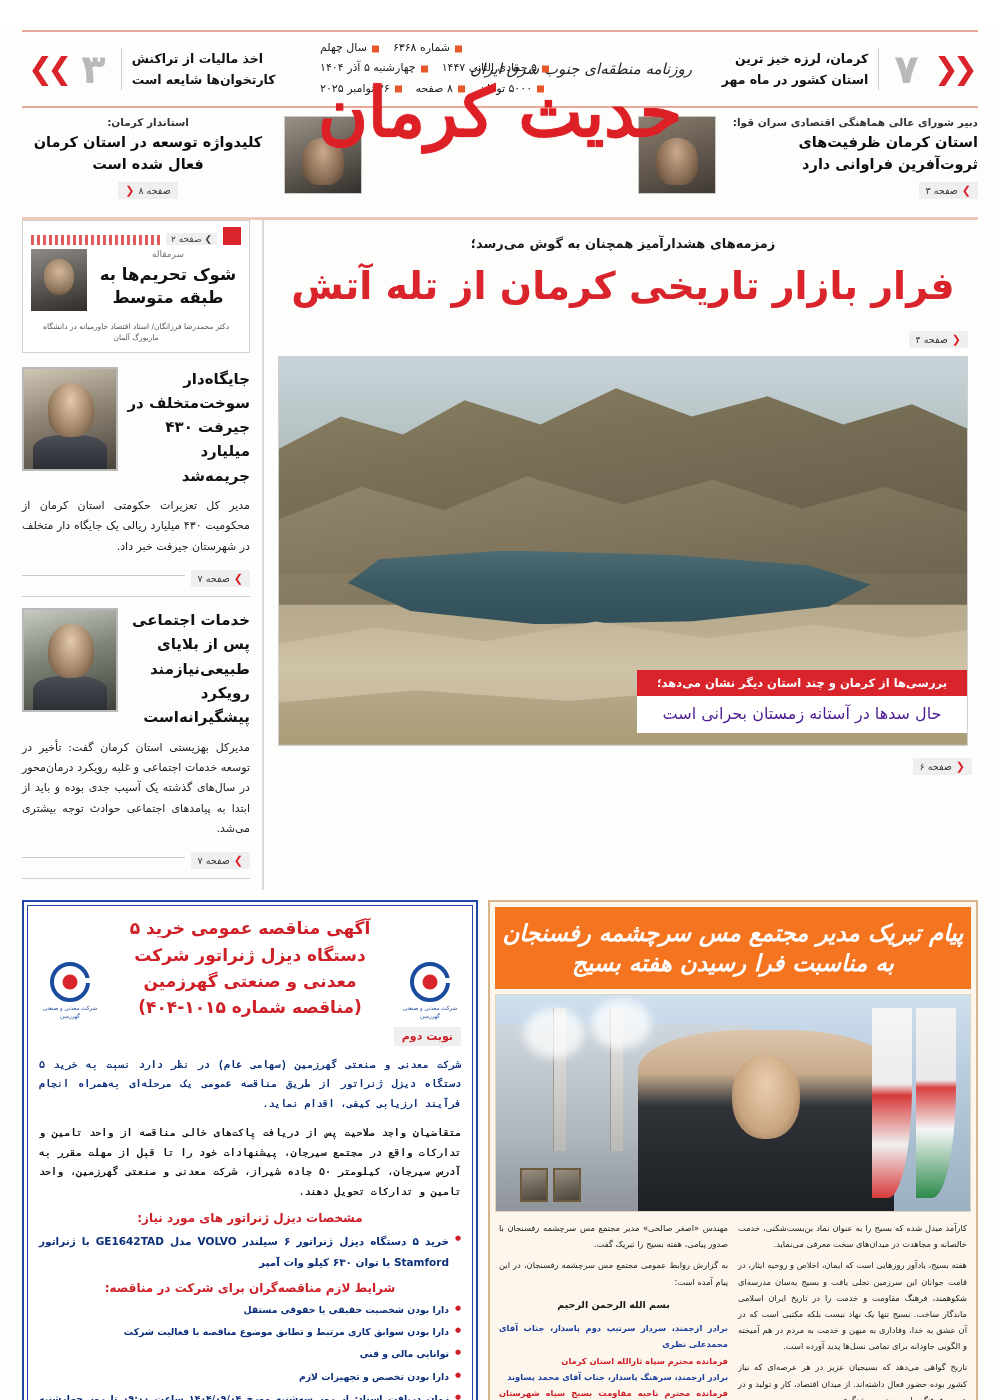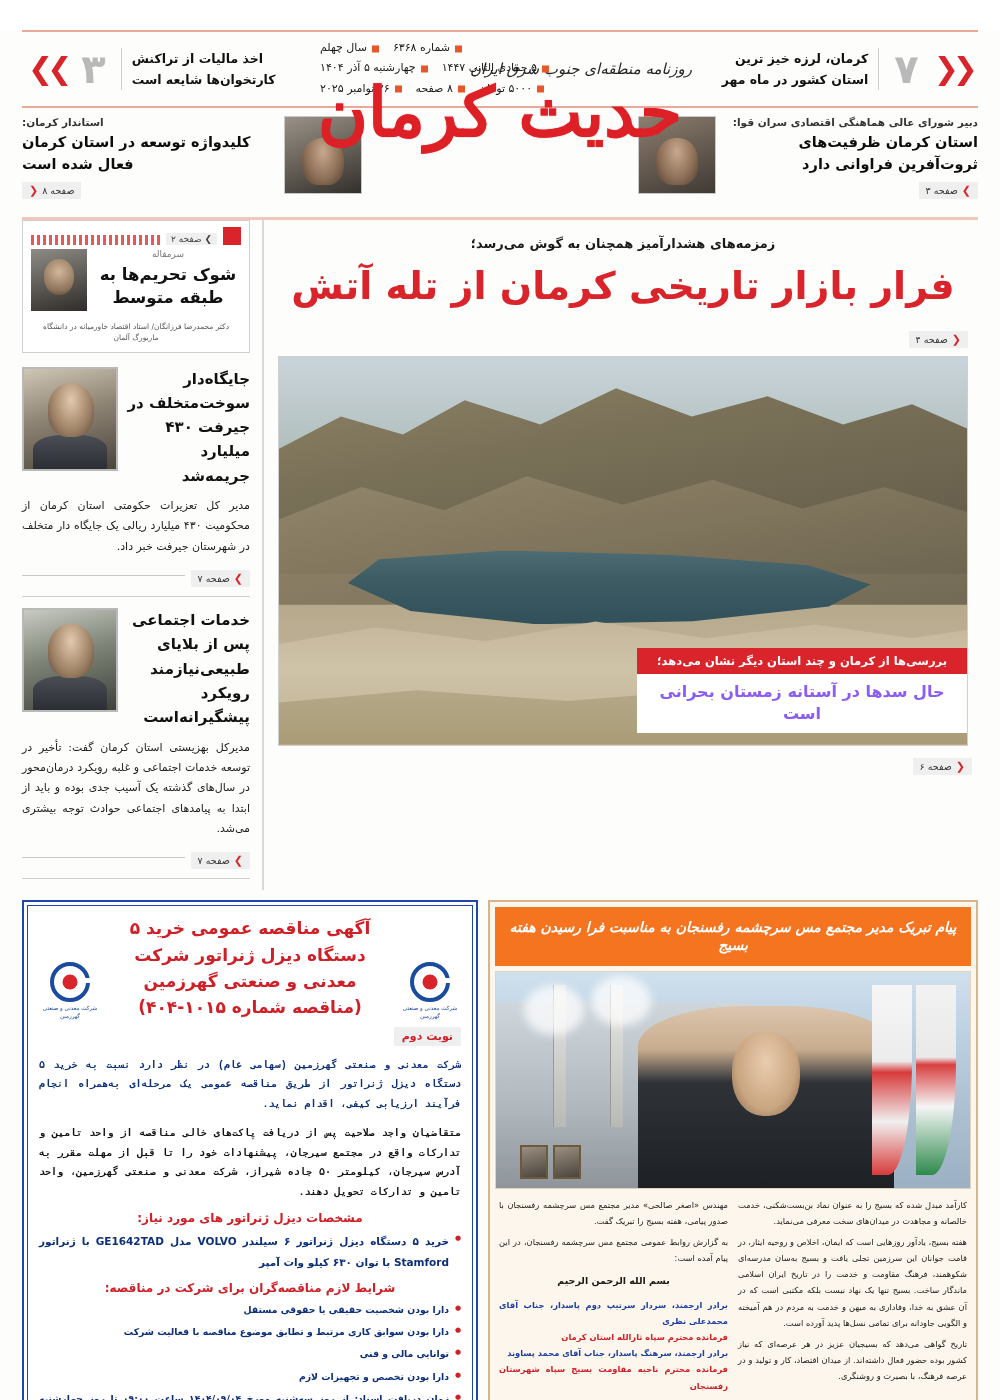--- a/index.html
+++ b/index.html
@@ -110,21 +110,21 @@
   }
   .tc-txt { text-align: right; direction: rtl; flex: 1; }
   .tc-kicker { font-size: 10.5px; color: #333; margin-bottom: 3px; font-weight: 600; }
   .tc-head { font-size: 14.5px; color: #0d0d0d; font-weight: bold; line-height: 1.55; }
   .pageref {
     display: inline-flex; align-items: center; gap: 4px;
     background: #efefef; color: #333; font-size: 9.5px;
     padding: 2px 7px; margin-top: 6px; border-radius: 1px;
   }
   .pageref .arw { color: #d8242a; font-weight: bold; font-size: 11px; }
-  .tc-left .tc-txt { text-align: left; }
+  .tc-left .tc-txt { text-align: center; }
   .tc-left .pageref { flex-direction: row-reverse; }
 
   
   .body-grid {
     display: flex; flex-direction: row; margin: 0 22px;
     gap: 0;
   }
   .col-main { flex: 1; padding: 0 6px 0 0; }
   .col-side {
     width: 242px; flex: 0 0 242px;
@@ -186,21 +186,21 @@
     opacity: .85;
   }
   .ph-caption {
     position: absolute; right: 0; bottom: 12px; width: 330px; text-align: center;
   }
   .cap-red {
     background: #d8242a; color: #fff; font-size: 11.5px; font-weight: bold;
     padding: 5px 8px; line-height: 1.4;
   }
   .cap-white {
-    background: #fff; color: #8b5cf6; font-size: 16px; font-weight: bold;
+    background: #fff; color: #4c1d95; font-size: 16px; font-weight: normal;
     padding: 7px 8px; line-height: 1.4;
   }
   .photo-pageref { margin: 6px 0 0 4px; display: flex; justify-content: flex-start; }
   .edit-card {
     border: 1px solid #d0d0d0; padding: 6px 8px 8px 8px; background: #fff;
     position: relative; margin-bottom: 14px;
   }
   .edit-top { display: flex; align-items: flex-end; gap: 6px; }
   .edit-sq { width: 18px; height: 18px; background: #d8242a; flex: 0 0 18px; }
   .edit-dots {
@@ -258,21 +258,21 @@
   .ads-row {
     display: flex; flex-direction: row; margin: 10px 22px 0 22px; gap: 10px;
   }
   
   .ad-congrats {
     width: 490px; flex: 0 0 490px;
     border: 2px solid #d8b48a; background: #fdf6ec; padding: 5px;
   }
   .cong-banner {
     background: #f47420; color: #fff; text-align: center;
-    font-size: 14px; font-weight: bold; padding: 11px 6px; line-height: 1.3;
+    font-size: 23px; font-weight: bold; padding: 11px 6px; line-height: 1.3;
     font-family: "DejaVu Serif", "Liberation Serif", serif; font-style: italic;
   }
   .cong-photo {
     height: 218px; margin-top: 5px; position: relative; overflow: hidden;
     background: linear-gradient(180deg,#cfe0ee 0%,#b7cbdd 40%,#9bb0c2 100%);
     border: 1px solid #e0d3bf;
   }
   .cp-plant {
     position: absolute; left: 0; right: 46%; top: 14%; bottom: 0;
     background: linear-gradient(180deg,#cfd7dd 0%,#aeb6bb 60%,#8e9499 100%);

